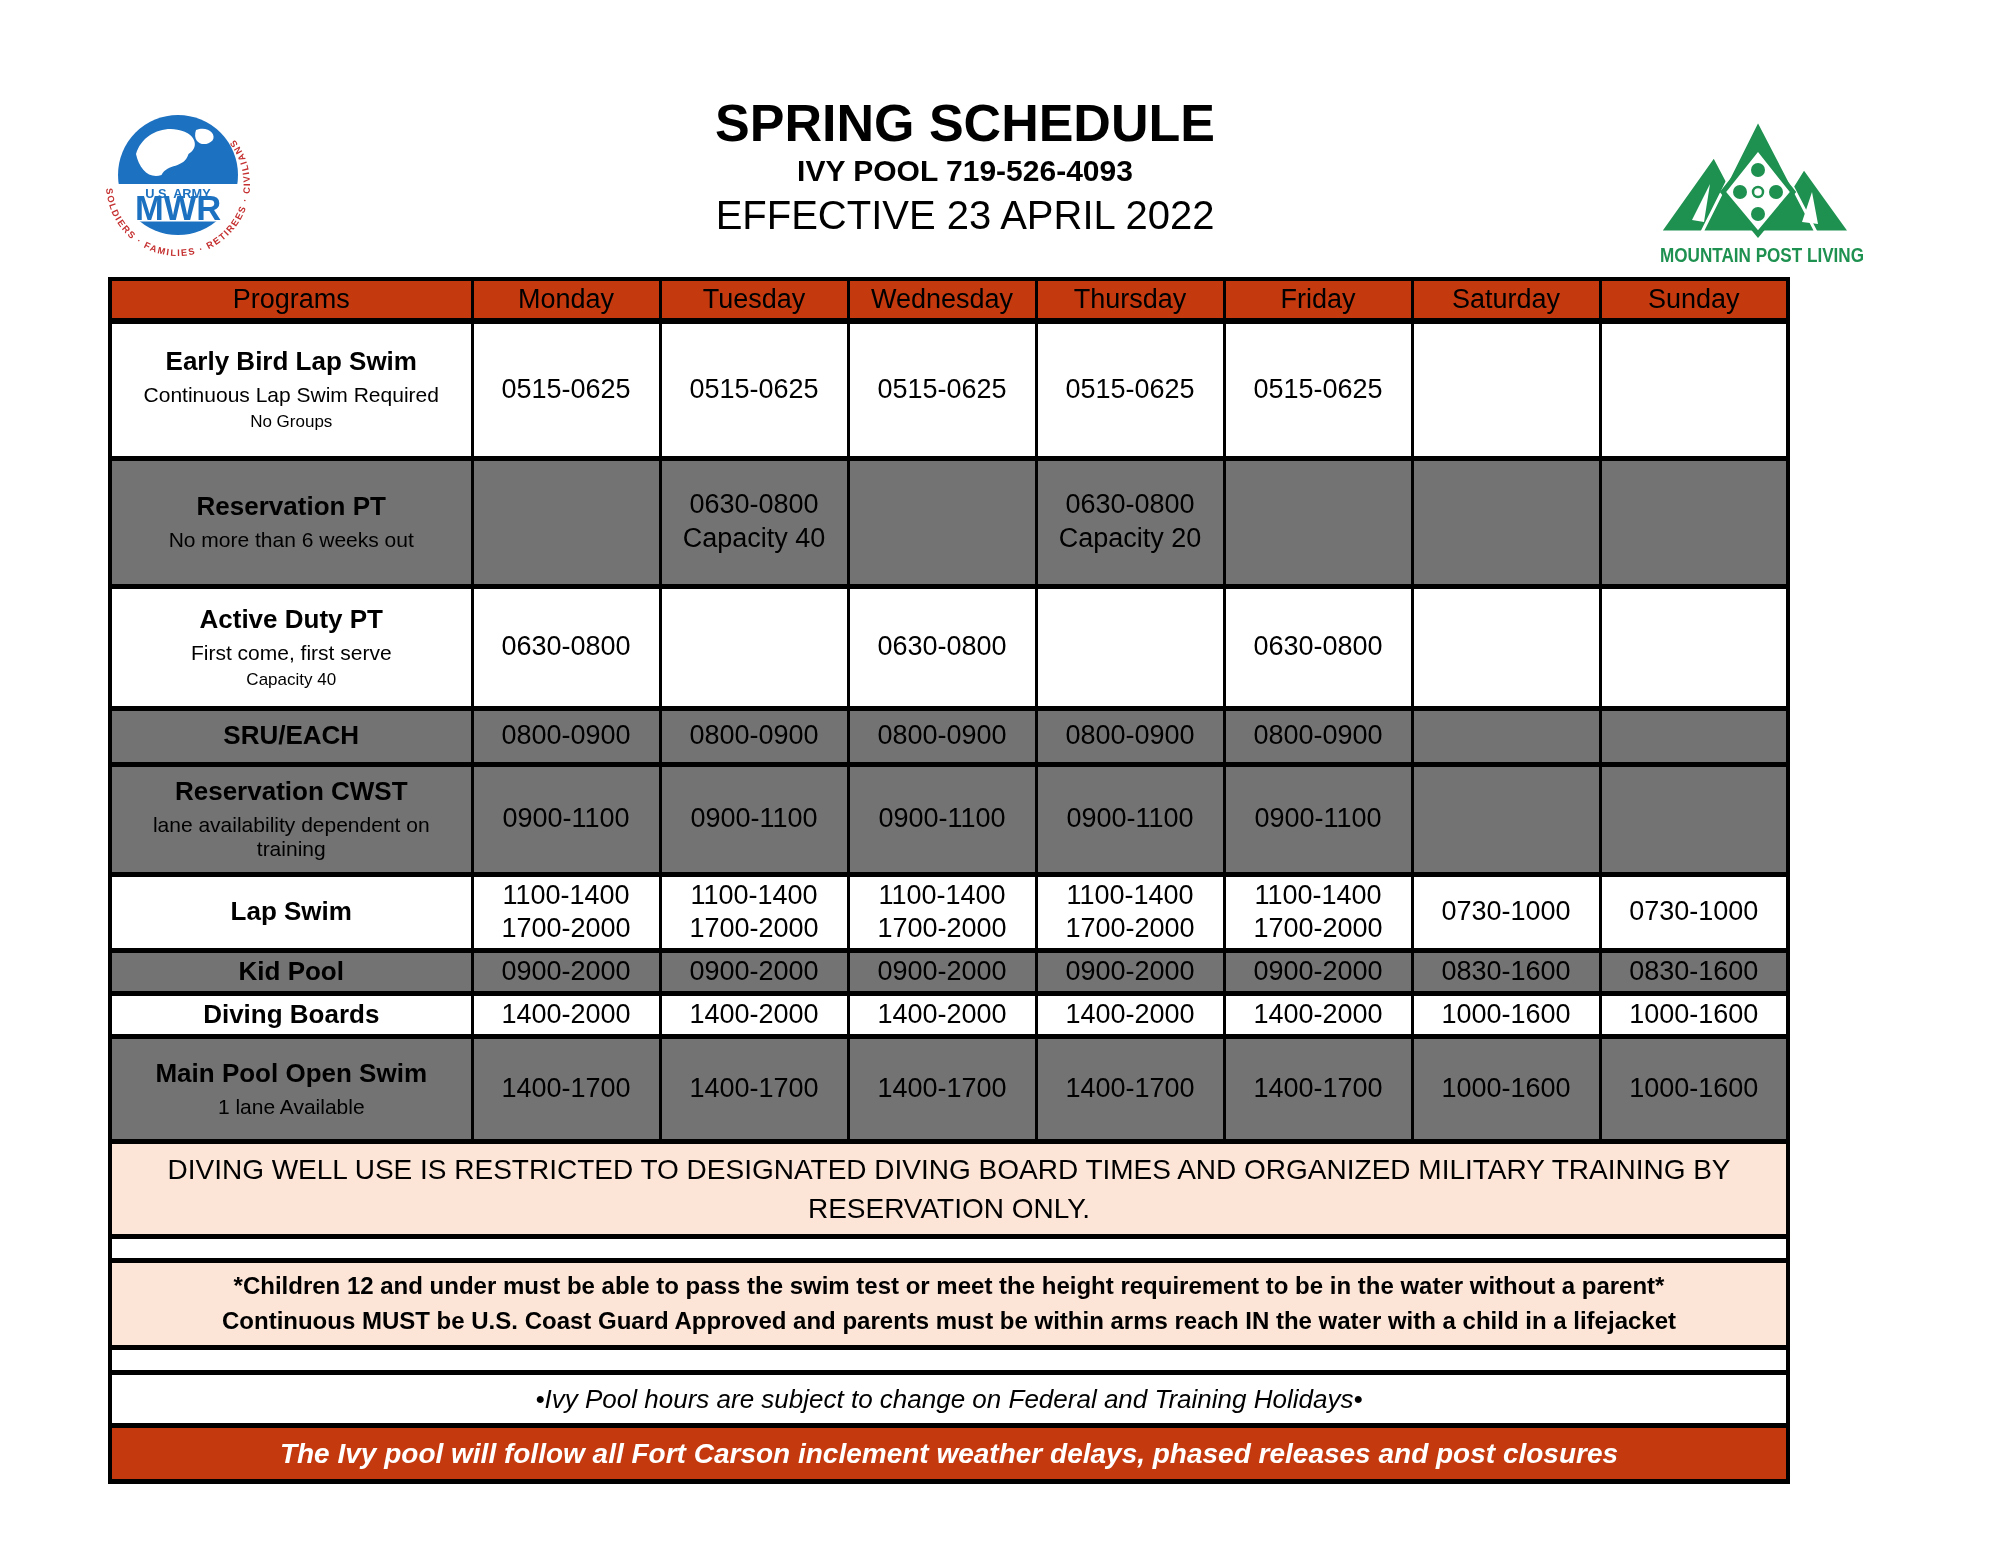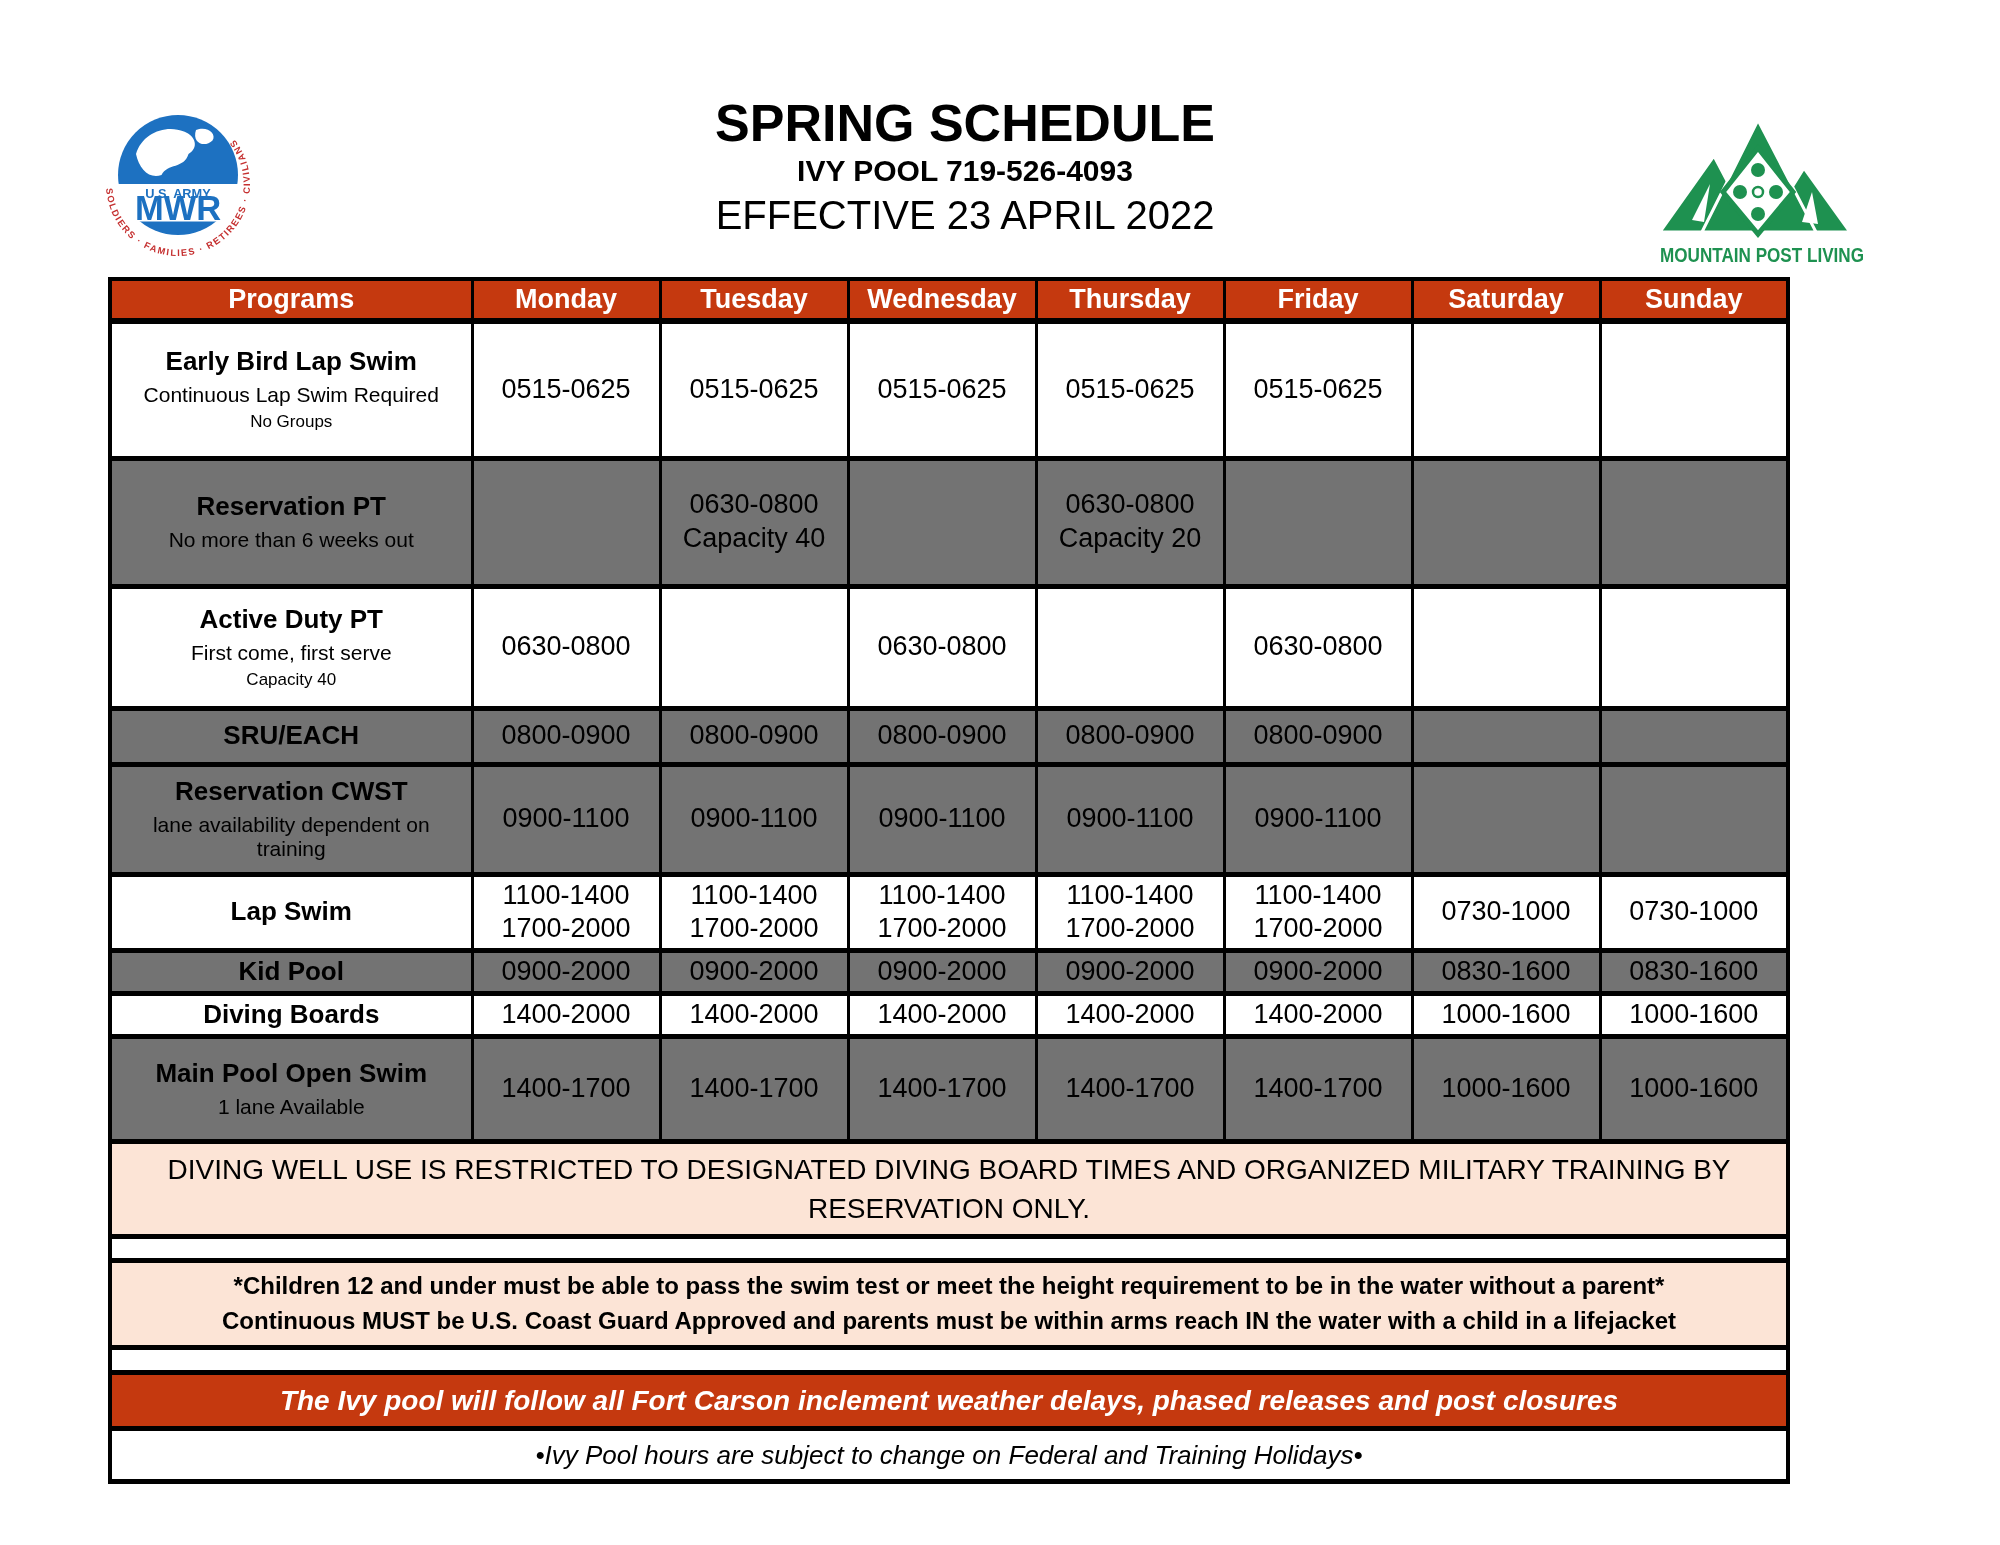--- a/index.html
+++ b/index.html
@@ -18,21 +18,21 @@
   .logo-mpl{position:absolute;left:1652px;top:100px;width:220px;height:175px;}
 
   
   table.sched{
     position:absolute;left:108px;top:277px;width:1682px;
     border-collapse:collapse;table-layout:fixed;border:4px solid #000;
   }
   .c-prog{width:362px;}
   .c-day{width:188px;}
   th{
-    background:#C5390F;color:#ffffff;font-size:27px;font-weight:bold;
+    background:#C5390F;color:#000000;font-size:27px;font-weight:normal;
     border:3px solid #000;border-bottom:6px solid #000;padding:3px 2px;
   }
   td{
     border:3px solid #000;border-top-width:5px;border-bottom-width:5px;
     text-align:center;vertical-align:middle;padding:2px;
   }
   tr.shade td{background:#737373;}
   td.time{font-size:27px;white-space:pre-line;line-height:1.25;}
   td.prog{padding:4px 10px;}
   .p-title{font-size:26px;font-weight:bold;line-height:1.15;}
@@ -246,21 +246,21 @@
       </tr>
       <tr class="note-row note-children" style="height:72px">
         <td class="note" colspan="8">
           <div>*Children 12 and under must be able to pass the swim test or meet the height requirement to be in the water without a parent*</div>
           <div>Continuous MUST be U.S. Coast Guard Approved and parents must be within arms reach IN the water with a child in a lifejacket</div>
         </td>
       </tr>
       <tr class="gap" style="height:25px">
         <td colspan="8"></td>
       </tr>
+      <tr class="note-row note-holiday" style="height:40px">
+        <td class="note" colspan="8">•Ivy Pool hours are subject to change on Federal and Training Holidays•</td>
+      </tr>
       <tr class="note-row note-weather" style="height:40px">
         <td class="note" colspan="8">The Ivy pool will follow all Fort Carson inclement weather delays, phased releases and post closures</td>
-      </tr>
-      <tr class="note-row note-holiday" style="height:40px">
-        <td class="note" colspan="8">•Ivy Pool hours are subject to change on Federal and Training Holidays•</td>
       </tr>
     </tbody>
   </table>
 </div>
 
 </body></html>

